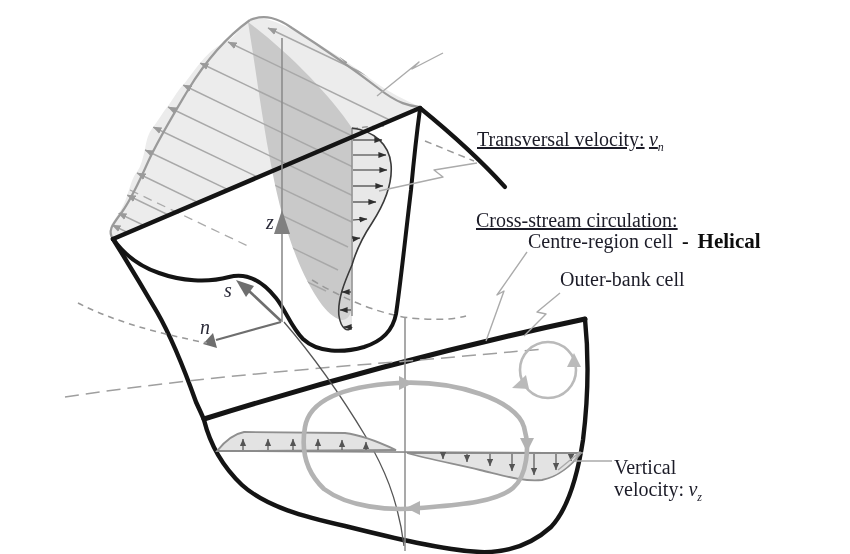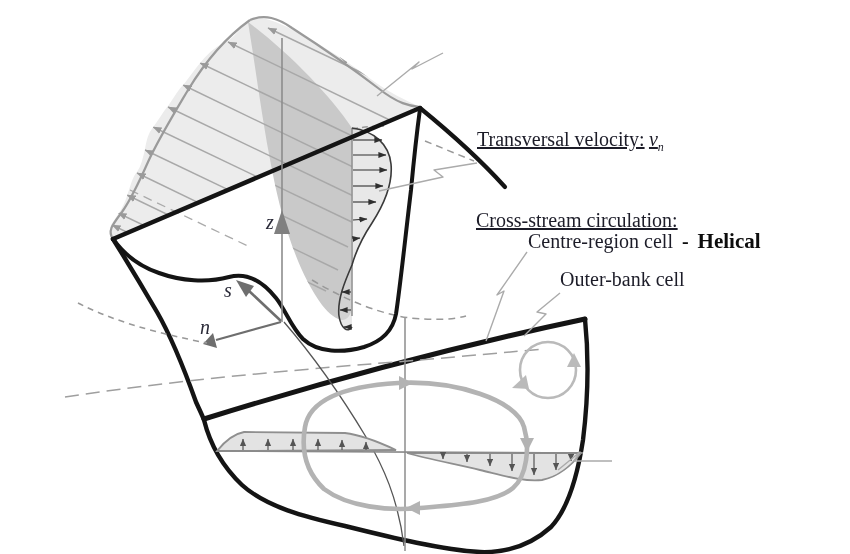--- a/index.html
+++ b/index.html
@@ -194,14 +194,18 @@
   </div>
 
   <div class="lbl" style="left:528px;top:230px;">
     <span>Centre-region cell</span><span class="dash-sep">-</span><span class="bold-annot">Helical</span>
   </div>
 
   <div class="lbl" style="left:560px;top:268px;">
     <span>Outer-bank cell</span>
   </div>
 
+  <div class="lbl" style="left:614px;top:456px;">
+    <span>Vertical</span><br>
+    <span>velocity:</span><span class="var">v</span><sub>z</sub>
+  </div>
 
 </div>
 
 </body></html>

